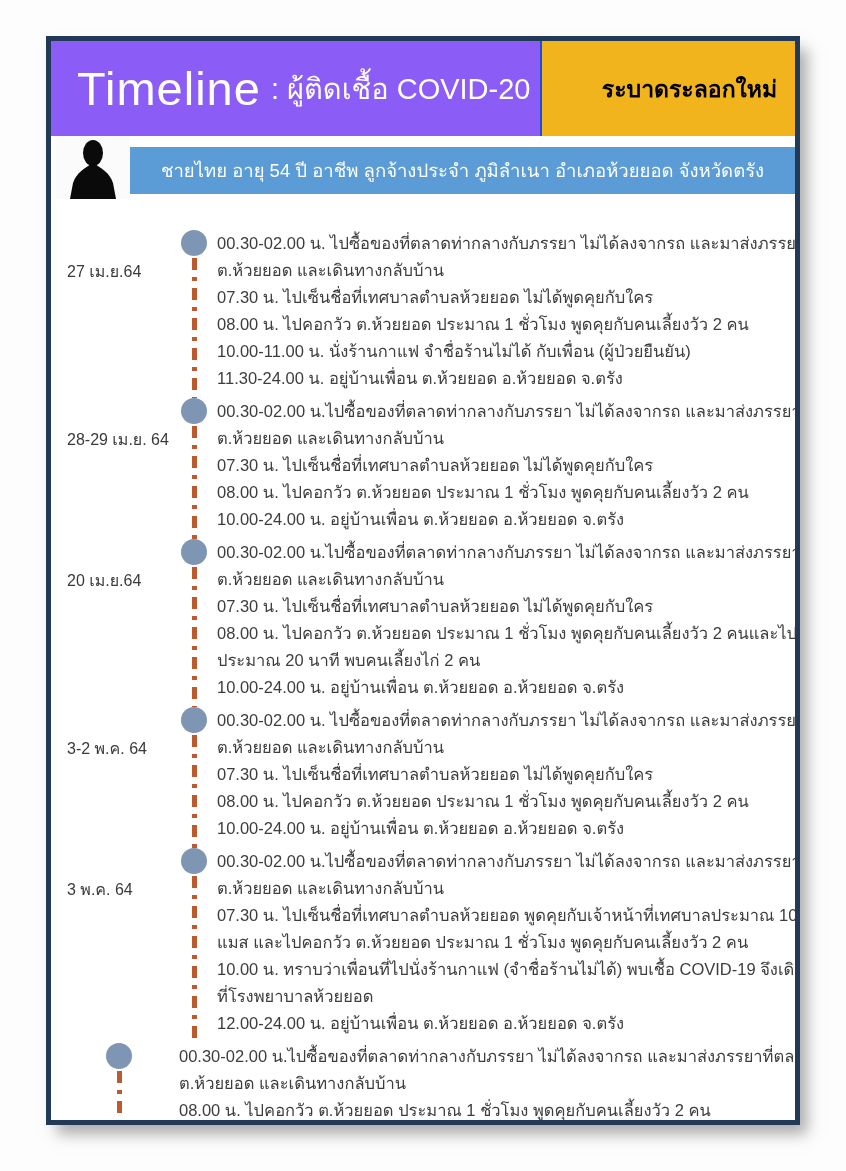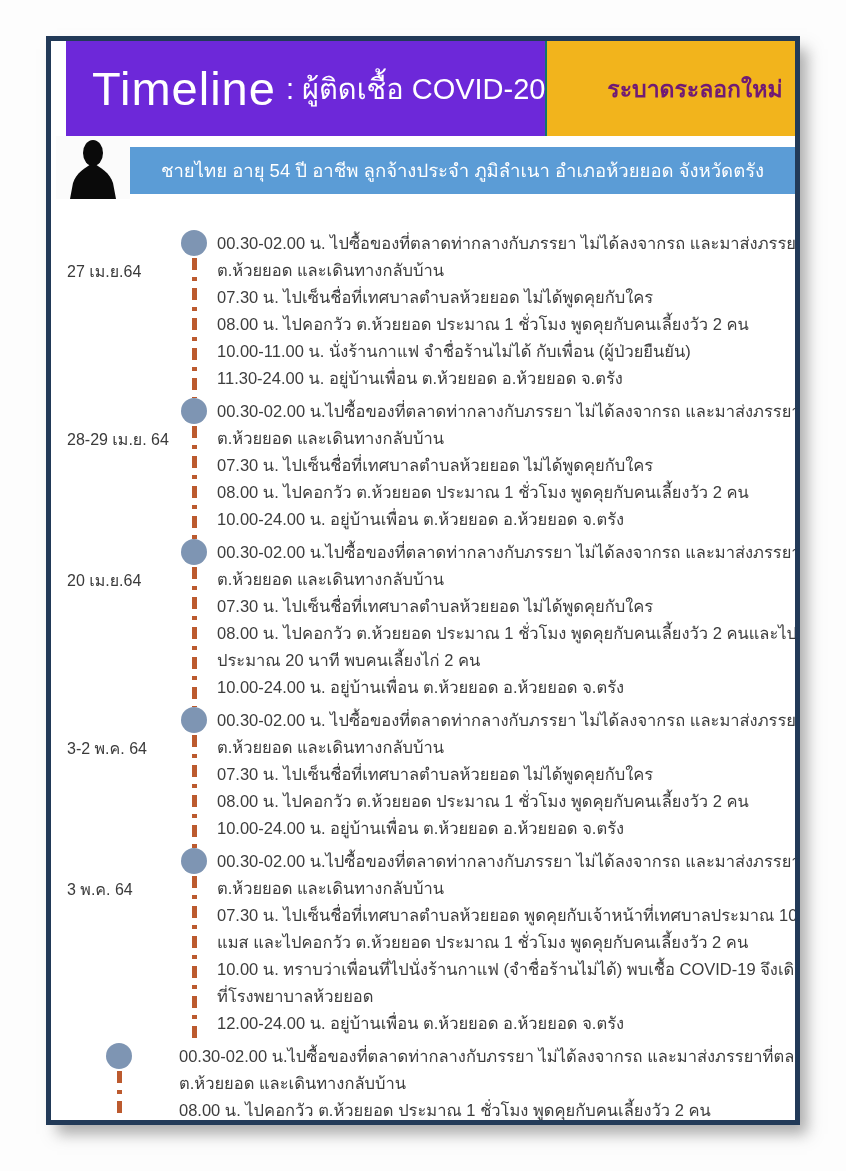--- a/index.html
+++ b/index.html
@@ -16,41 +16,40 @@
     border: 5px solid #223a58;
     box-shadow: 9px 11px 14px -2px rgba(90,90,90,0.5);
     display: flex;
     flex-direction: column;
     overflow: hidden;
   }
   
   .header-row { display: flex; height: 95px; flex: 0 0 auto; }
   .title-band {
     flex: 1 1 auto;
-    background: #6d28d9;
+    background: #8b5cf6;
     color: #ffffff;
     display: flex;
     align-items: center;
     padding-left: 26px;
     white-space: nowrap;
-    margin-left: 15px;
   }
   .title-en { font-size: 47px; letter-spacing: 1px; }
   .title-th { font-size: 29px; margin-left: 10px; }
   .badge {
     flex: 0 0 255px;
     background: #f2b41c;
-    color: #701a75;
+    color: #000000;
     font-weight: bold;
     display: flex;
     flex-direction: column;
     align-items: center;
     justify-content: center;
     gap: 6px;
-    border-left: 2px solid #0f766e;
+    border-left: 2px solid #1d4ed8;
     padding-left: 42px;
   }
   .badge-line1 { font-size: 23px; }
   .badge-line2 { font-size: 23px; }
   
   .patient-row {
     display: flex;
     align-items: flex-start;
     padding-left: 5px;
     flex: 0 0 auto;

